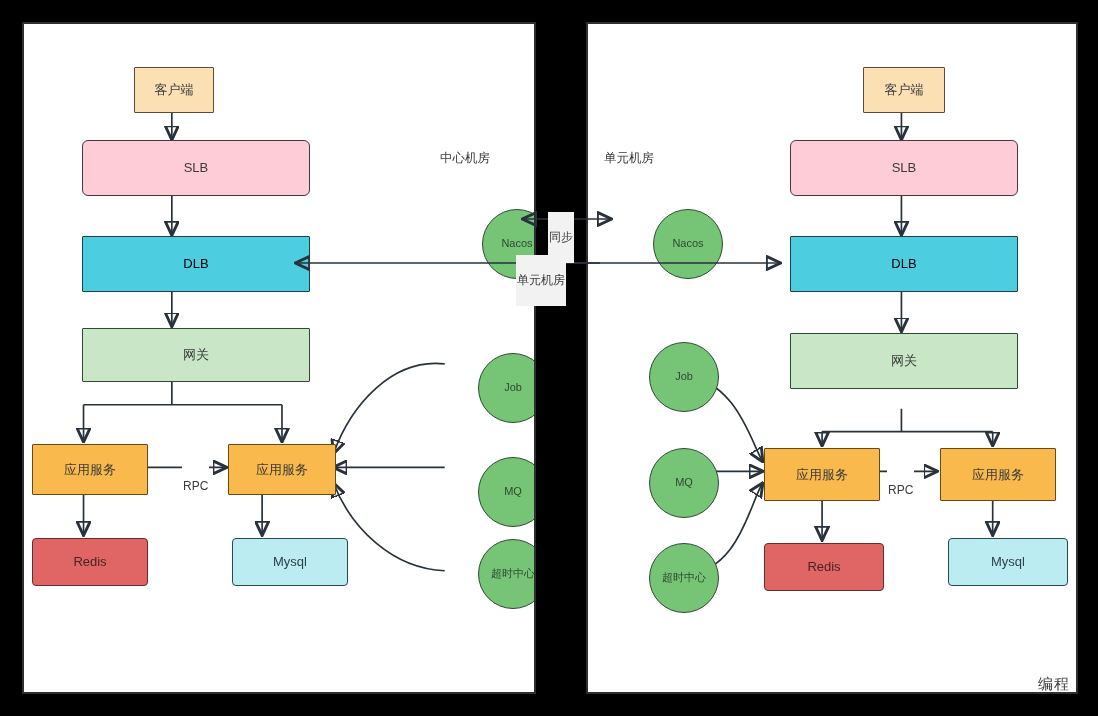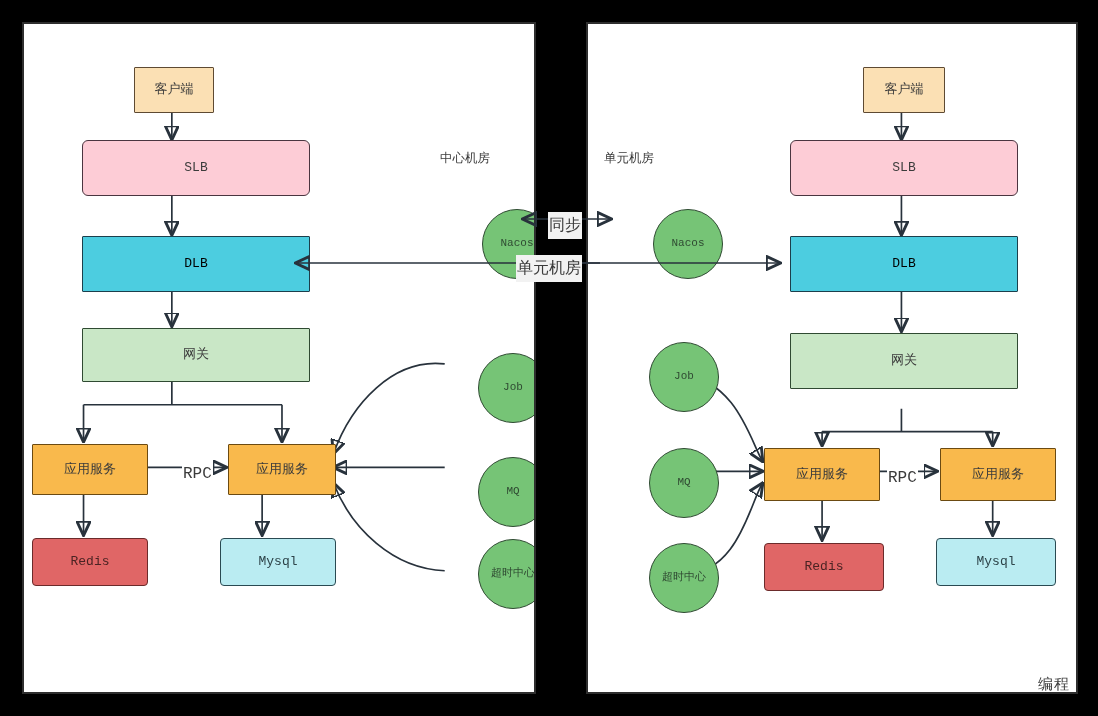--- a/index.html
+++ b/index.html
@@ -7,21 +7,20 @@
     margin: 0; padding: 0;
     background: #000000;
     width: 1098px; height: 716px;
     overflow: hidden;
     font-family: "Liberation Sans", "DejaVu Sans", sans-serif;
   }
   #stage {
     position: relative;
     width: 892px; height: 716px;
     background: #000000;
-    font-family: Liberation Mono, monospace;
   }
   .panel {
     position: absolute;
     background: #ffffff;
     border: 2px solid #2e2e2e;
     overflow: hidden;
   }
   #panel-left  { left: 22px;  top: 22px; width: 514px; height: 672px; }
   #panel-right { left: 586px; top: 22px; width: 492px; height: 672px; }
 
@@ -41,44 +40,44 @@
     border-radius: 1px;
   }
   .box.client  { background: #fbe0b4; border-color: #5e4a33; }
   .box.slb     { background: #fdccd6; border-color: #4a3540; border-radius: 6px; }
   .box.dlb     { background: #4ccde0; border-color: #1c3f4c; color: #000000; }
   .box.gateway { background: #c9e7c6; border-color: #2f4a32; }
   .box.app     { background: #f8b košt; }
   .box.app     { background: #f9b council; }
   .box.app     { background: #f9b94c; border-color: #6b4a12; }
   .box.redis   { background: #e06666; border-color: #6b2b2b; border-radius: 4px; color: #4a2323; }
-  .box.mysql   { background: #baecf2; border-color: #2a4a52; border-radius: 4px; color: #2d4349; }
+  .box.mysql   { background: #baecf2; border-color: #2a4a52; border-radius: 4px; color: #2d4349; margin-left: 12px; }
 
   .circle {
     background: #76c476;
     border: 1.6px solid #2f4a32;
     border-radius: 50%;
     color: #2f4a32;
     font-size: 11px;
     margin-left: 34px;
   }
 
   .zone-label {
     position: absolute;
     font-size: 12.5px;
     color: #3b3b3b;
     white-space: nowrap;
   }
 
   .edge-label {
     position: absolute;
     background: #ffffff;
-    font-size: 16px;
+    font-size: 12px;
     color: #3b3b3b;
-    padding: 3px 1px;
+    padding: 17px 1px;
     white-space: nowrap;
     z-index: 6;
   }
   .edge-label.on-dark { background: #f2f2f2; }
 
   svg.wires {
     position: absolute;
     left: 0; top: 0;
     width: 100%; height: 100%;
     overflow: visible;

